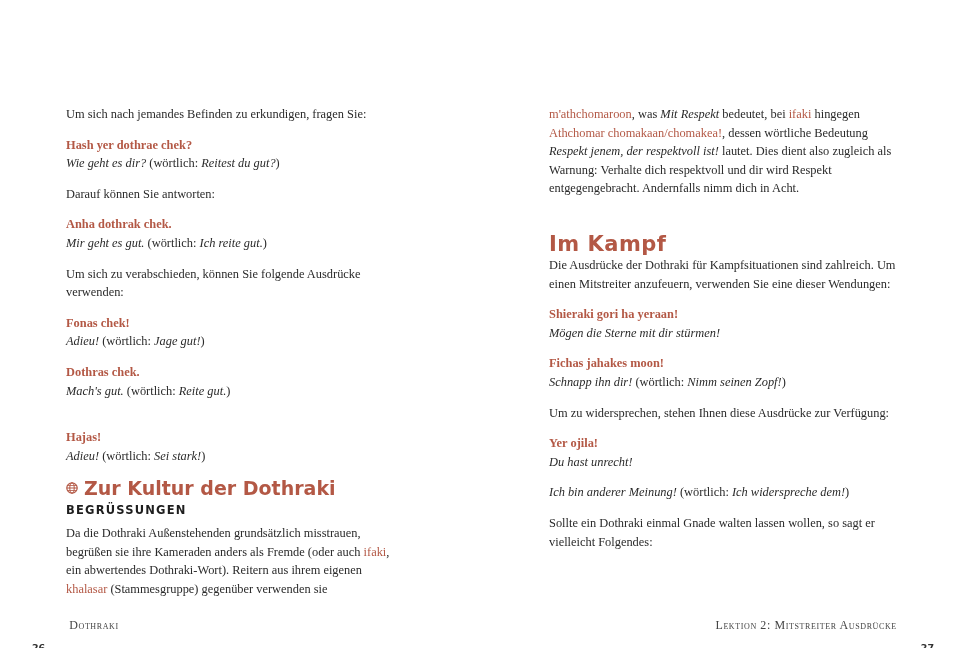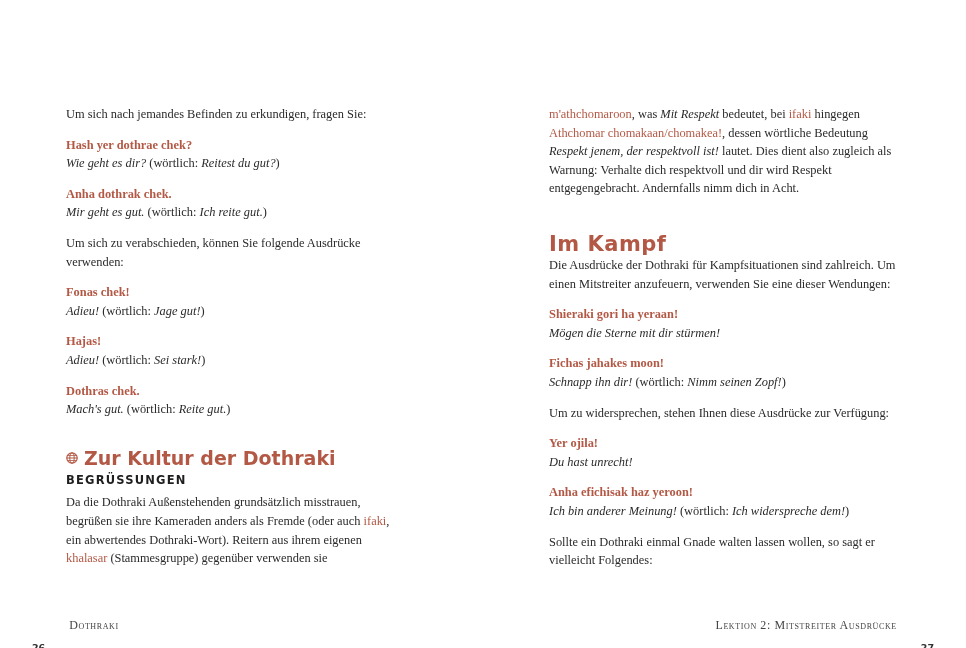--- a/index.html
+++ b/index.html
@@ -39,41 +39,42 @@
 
 <div class="page page-left">
   <div class="col">
     <p class="para">Um sich nach jemandes Befinden zu erkundigen, fragen Sie:</p>
 
     <div class="phrase">
       <p class="dk">Hash yer dothrae chek?</p>
       <p><span class="it">Wie geht es dir?</span><span> (wörtlich: </span><span class="it">Reitest du gut?</span><span>)</span></p>
     </div>
 
+    <p class="para">Darauf können Sie antworten:</p>
 
     <div class="phrase">
       <p class="dk">Anha dothrak chek.</p>
       <p><span class="it">Mir geht es gut.</span><span> (wörtlich: </span><span class="it">Ich reite gut.</span><span>)</span></p>
     </div>
 
     <p class="para">Um sich zu verabschieden, können Sie folgende Ausdrücke verwenden:</p>
 
     <div class="phrase">
       <p class="dk">Fonas chek!</p>
       <p><span class="it">Adieu!</span><span> (wörtlich: </span><span class="it">Jage gut!</span><span>)</span></p>
     </div>
 
+    <div class="phrase" style="margin-bottom:28px">
+      <p class="dk">Dothras chek.</p>
+      <p><span class="it">Mach's gut.</span><span> (wörtlich: </span><span class="it">Reite gut.</span><span>)</span></p>
+    </div>
+
     <div class="phrase">
       <p class="dk">Hajas!</p>
       <p><span class="it">Adieu!</span><span> (wörtlich: </span><span class="it">Sei stark!</span><span>)</span></p>
-    </div>
-
-    <div class="phrase" style="margin-bottom:28px">
-      <p class="dk">Dothras chek.</p>
-      <p><span class="it">Mach's gut.</span><span> (wörtlich: </span><span class="it">Reite gut.</span><span>)</span></p>
     </div>
 
     <div class="h2-wrap">
       <svg class="globe" viewBox="0 0 12 12">
         <circle cx="6" cy="6" r="5.2" fill="none" stroke="#b35845" stroke-width="1.2"></circle>
         <ellipse cx="6" cy="6" rx="2.2" ry="5.2" fill="none" stroke="#b35845" stroke-width="1"></ellipse>
         <line x1="0.8" y1="6" x2="11.2" y2="6" stroke="#b35845" stroke-width="1"></line>
         <line x1="1.6" y1="3.5" x2="10.4" y2="3.5" stroke="#b35845" stroke-width="0.8"></line>
         <line x1="1.6" y1="8.5" x2="10.4" y2="8.5" stroke="#b35845" stroke-width="0.8"></line>
       </svg>
@@ -107,21 +108,20 @@
     </div>
 
     <p class="para">Um zu widersprechen, stehen Ihnen diese Ausdrücke zur Verfügung:</p>
 
     <div class="phrase">
       <p class="dk">Yer ojila!</p>
       <p><span class="it">Du hast unrecht!</span></p>
     </div>
 
     <div class="phrase">
-      <p class="dk">Anha efichisak haz yeroon!</p>
       <p><span class="it">Ich bin anderer Meinung!</span><span> (wörtlich: </span><span class="it">Ich widerspreche dem!</span><span>)</span></p>
     </div>
 
     <p>Sollte ein Dothraki einmal Gnade walten lassen wollen, so sagt er vielleicht Folgendes:</p>
   </div>
 
   <div class="footer" style="right:32px">
     <span class="running">Lektion 2: Mitstreiter Ausdrücke</span>
     <span class="pnum" style="margin-left:24px">27</span>
   </div>

